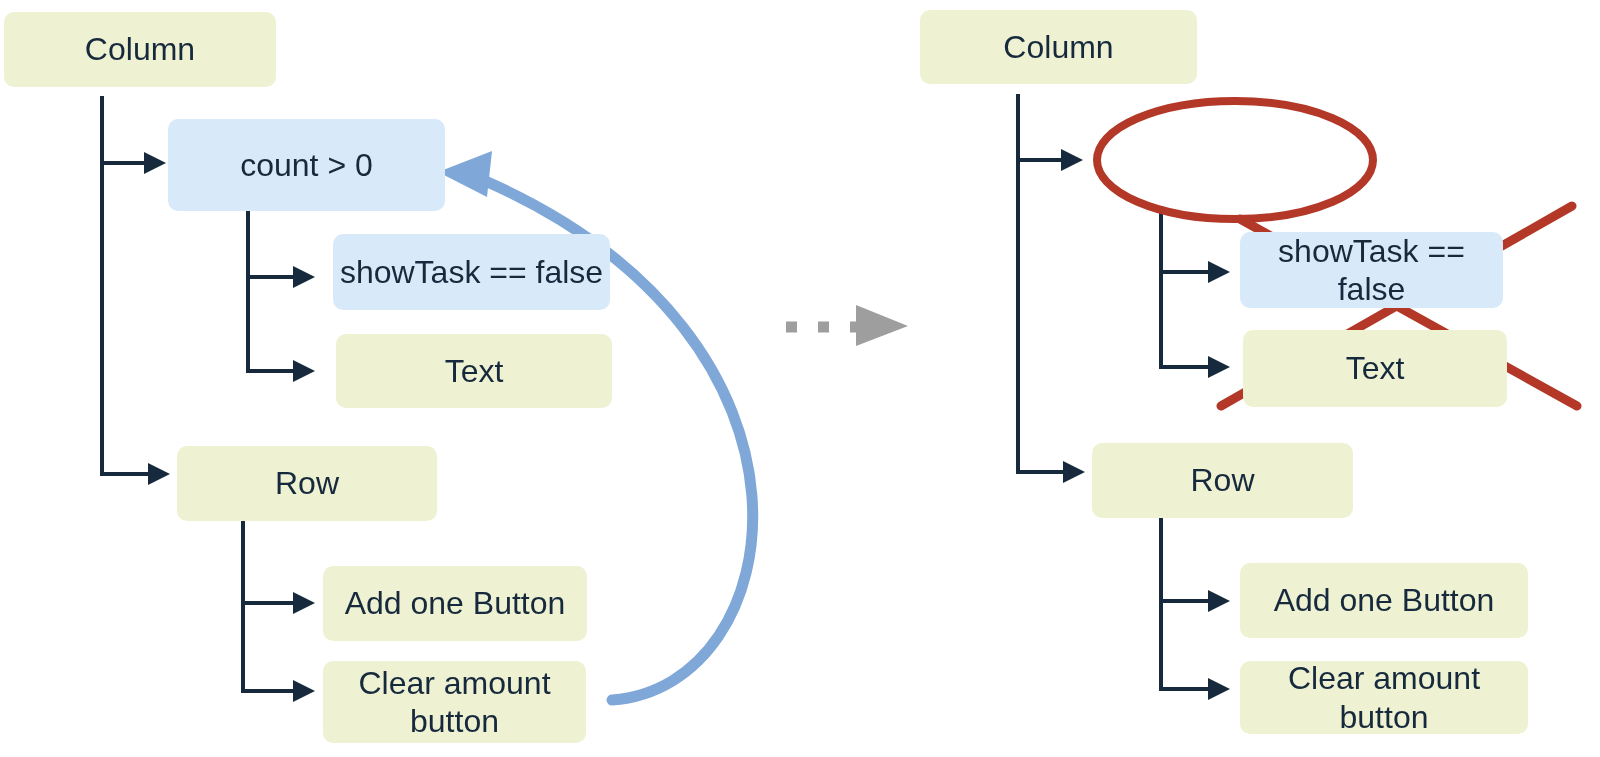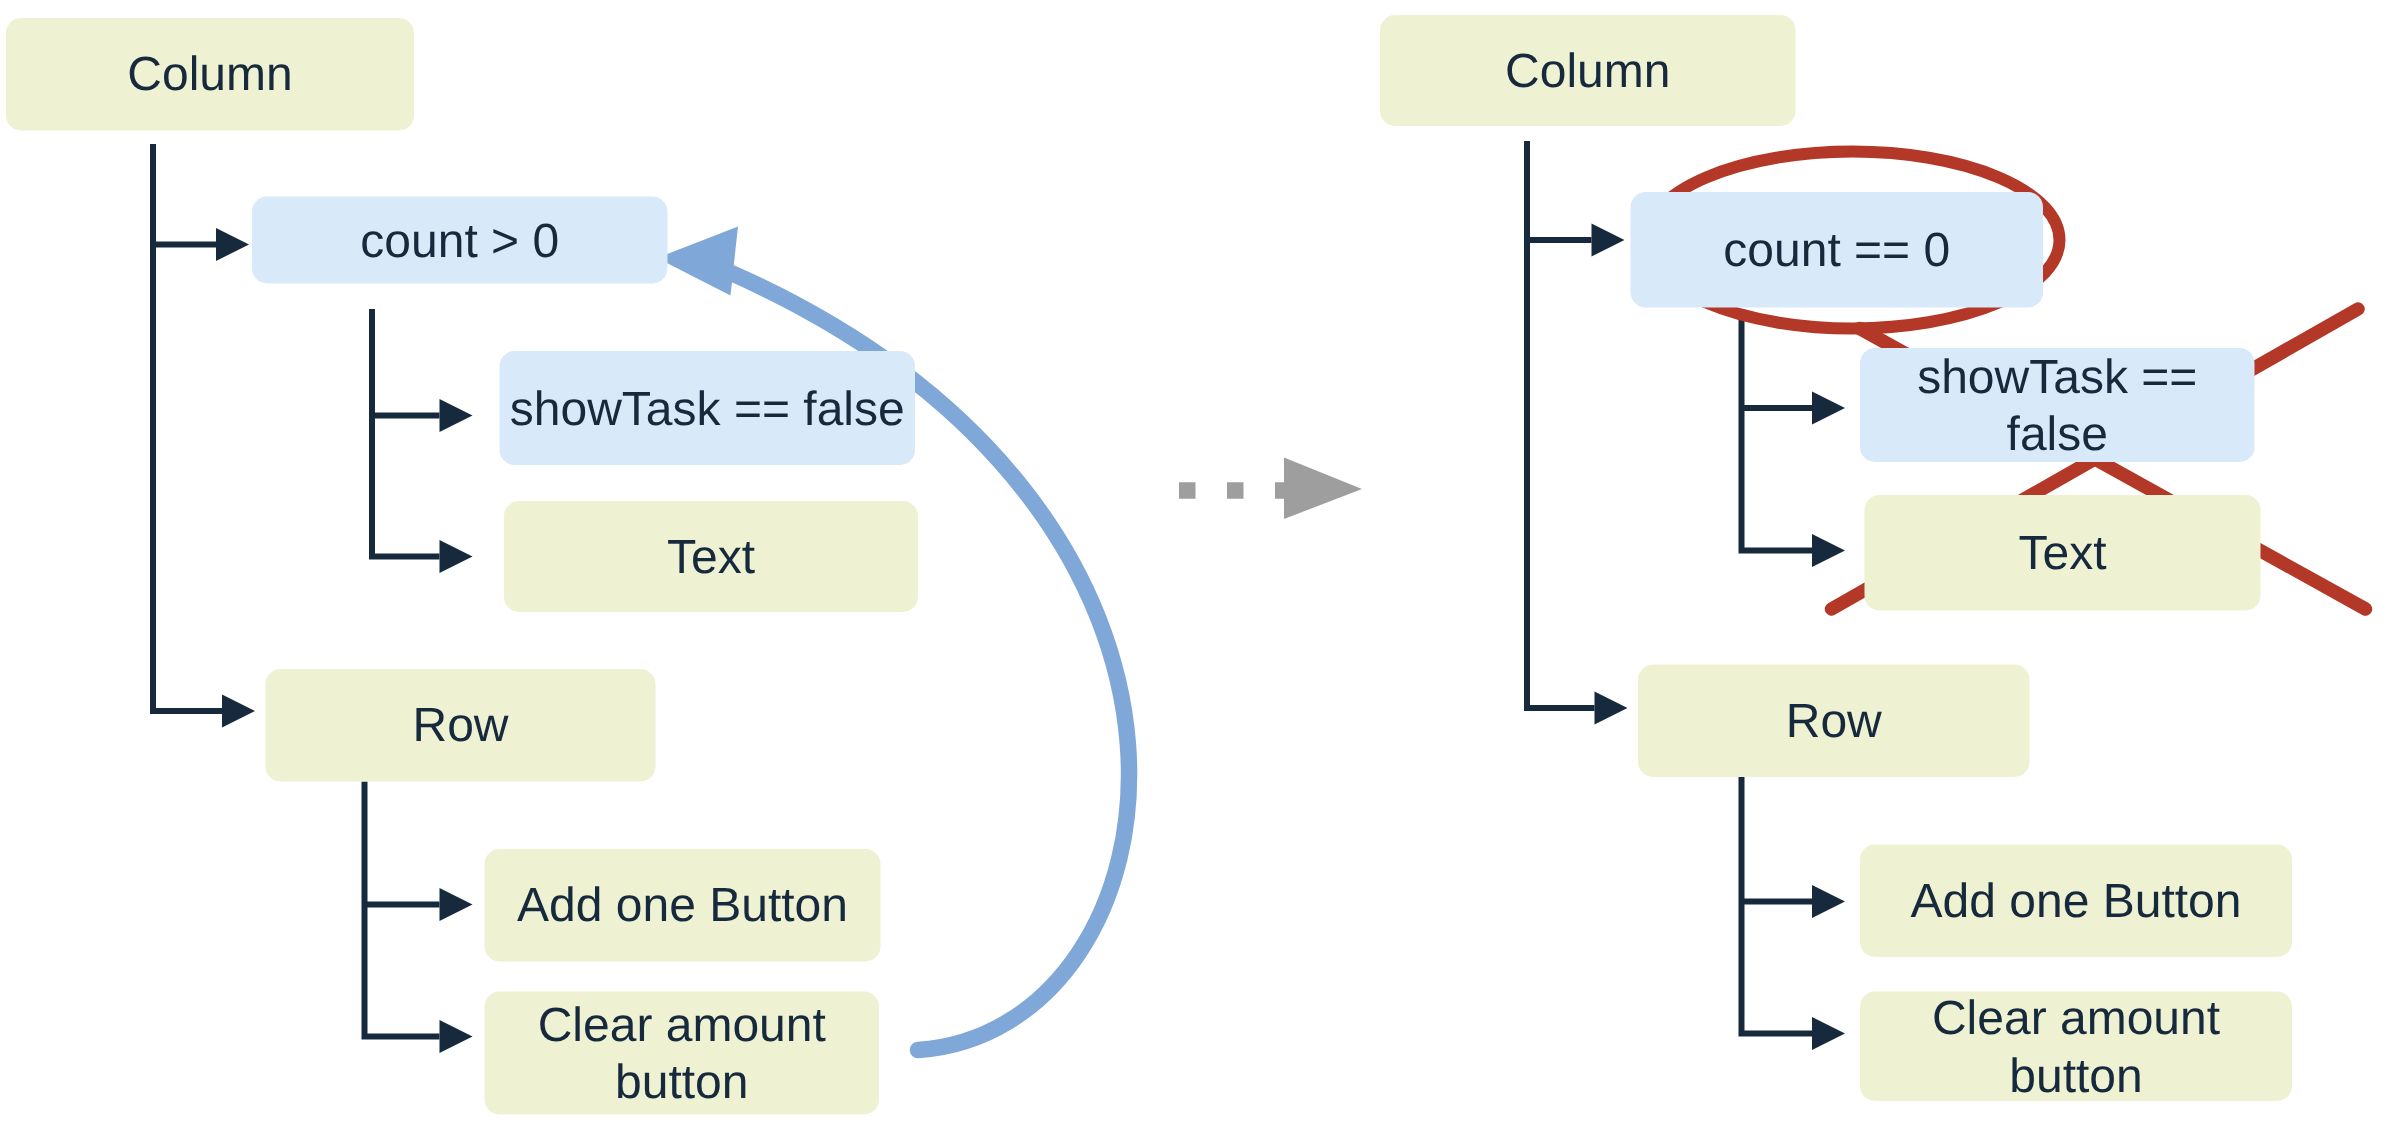--- a/index.html
+++ b/index.html
@@ -93,35 +93,34 @@
 
     <g stroke="var(--annotation-red)" fill="none">
       <ellipse cx="1235" cy="160" rx="138" ry="59" stroke-width="8"></ellipse>
       <line x1="1240" y1="219" x2="1577" y2="406" stroke-width="9" stroke-linecap="round"></line>
       <line x1="1572" y1="206" x2="1221" y2="406" stroke-width="9" stroke-linecap="round"></line>
     </g>
   </svg>
 
   <div class="node yellow" style="left:4px;top:12px;width:272px;height:75px">Column</div>
 
-  <div class="node blue" style="left:168px;top:131px;width:277px;height:58px">count &gt; 0</div>
+  <div class="node blue" style="left:168px;top:119px;width:277px;height:92px">count &gt; 0</div>
 
   <div class="node blue" style="left:333px;top:234px;width:277px;height:76px">showTask == false</div>
 
   <div class="node yellow" style="left:336px;top:334px;width:276px;height:74px">Text</div>
 
   <div class="node yellow" style="left:177px;top:446px;width:260px;height:75px">Row</div>
 
   <div class="node yellow" style="left:323px;top:566px;width:264px;height:75px">Add one Button</div>
 
   <div class="node yellow wrap" style="left:323px;top:661px;width:263px;height:82px">Clear amount button</div>
 
   <div class="node yellow" style="left:920px;top:10px;width:277px;height:74px">Column</div>
 
-  <div class="node blue" style="left:1087px;top:128px;width:275px;height:77px">count == 0</div>
 
   <div class="node blue" style="left:1240px;top:232px;width:263px;height:76px">showTask == false</div>
 
   <div class="node yellow" style="left:1243px;top:330px;width:264px;height:77px">Text</div>
 
   <div class="node yellow" style="left:1092px;top:443px;width:261px;height:75px">Row</div>
 
   <div class="node yellow" style="left:1240px;top:563px;width:288px;height:75px">Add one Button</div>
 
   <div class="node yellow wrap" style="left:1240px;top:661px;width:288px;height:73px">Clear amount button</div>

